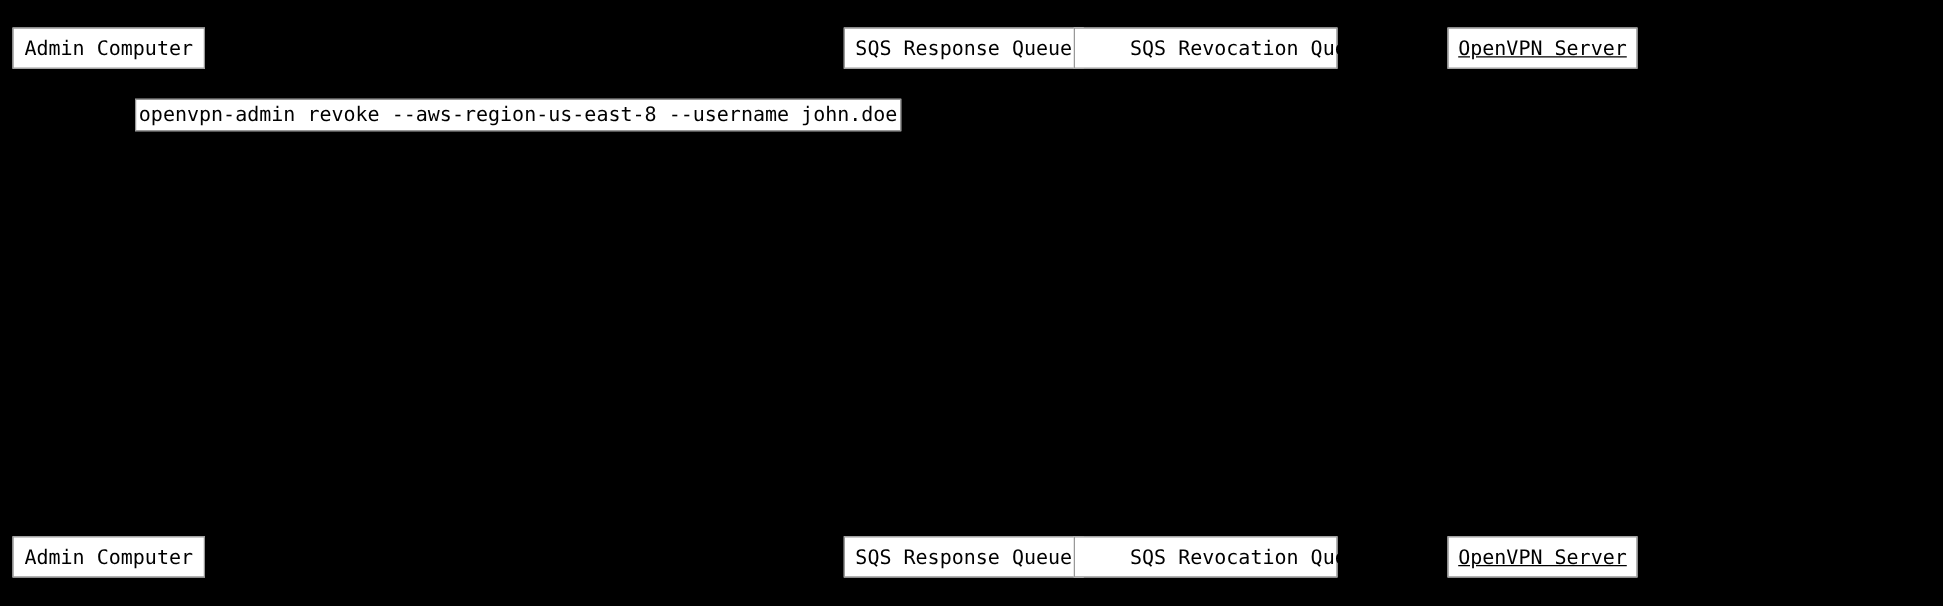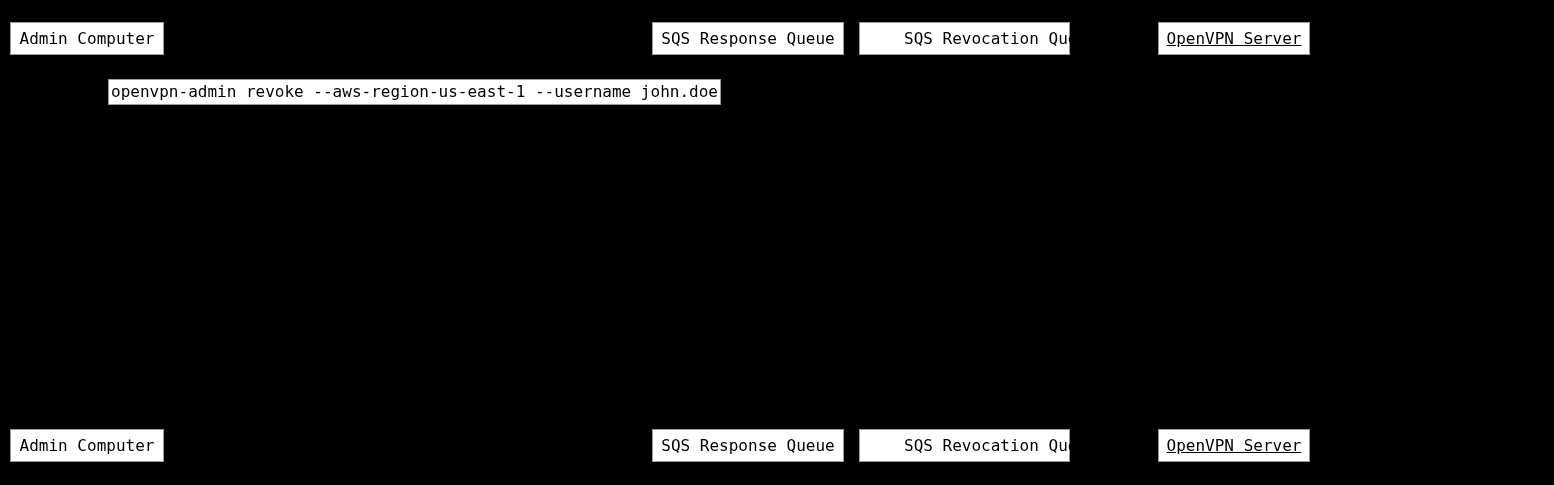--- a/index.html
+++ b/index.html
@@ -23,21 +23,21 @@
     border: 1px solid #999999;
     color: #000000;
     font-size: 16px;
     line-height: 31px;
     text-align: center;
     white-space: nowrap;
   }
   .row-top    { top: 22px; }
   .row-bottom { top: 429px; }
   .pos-admin      { left: 10px;   width: 154px; }
-  .pos-response   { left: 652px;  width: 192px; }
+  .pos-response   { left: 675px;  width: 192px; }
   .pos-revocation { left: 859px;  width: 211px; padding-left: 44px; }
   .pos-openvpn    { left: 1158px; width: 152px; text-decoration: underline; }
   .message-label {
     position: absolute;
     box-sizing: border-box;
     left: 108px;
     top: 79px;
     width: 613px;
     height: 26px;
     background: #ffffff;
@@ -52,20 +52,20 @@
 </head>
 <body>
 
 <div class="canvas">
 
   <div class="actor-box row-top pos-admin">Admin Computer</div>
   <div class="actor-box row-top pos-response">SQS Response Queue</div>
   <div class="actor-box row-top pos-revocation">SQS Revocation Queue</div>
   <div class="actor-box row-top pos-openvpn">OpenVPN Server</div>
 
-  <div class="message-label">openvpn-admin revoke --aws-region-us-east-1 --username john.doe</div>
+  <div class="message-label">openvpn-admin revoke --aws-region-us-east-8 --username john.doe</div>
 
   <div class="actor-box row-bottom pos-admin">Admin Computer</div>
   <div class="actor-box row-bottom pos-response">SQS Response Queue</div>
   <div class="actor-box row-bottom pos-revocation">SQS Revocation Queue</div>
   <div class="actor-box row-bottom pos-openvpn">OpenVPN Server</div>
 
 </div>
 
 </body></html>

